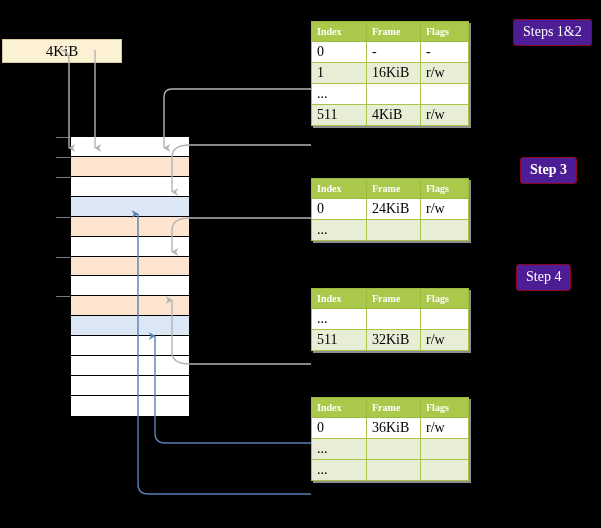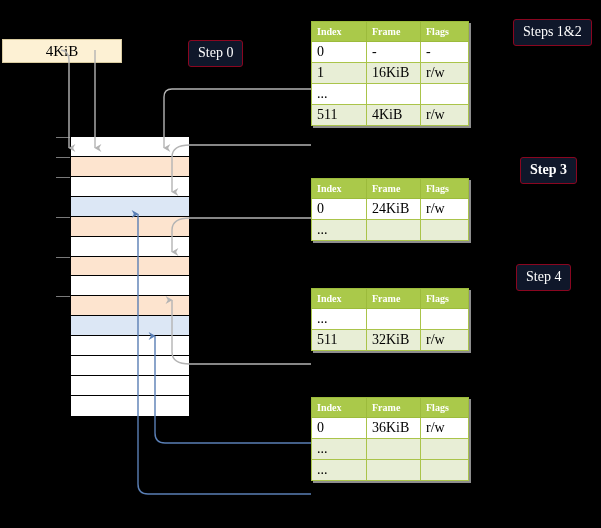--- a/index.html
+++ b/index.html
@@ -2,21 +2,21 @@
 <html><head>
 <meta charset="utf-8">
 <style>
   html,body{margin:0;padding:0;background:#000;}
   body{width:601px;height:528px;position:relative;overflow:hidden;
        font-family:"Liberation Serif","DejaVu Serif",serif;}
 
   .stage{position:absolute;left:0;top:0;width:601px;height:528px;}
 
   
-  .badge{position:absolute;background:#0f172a;color:#fff;
+  .badge{position:absolute;background:#4c1d95;color:#fff;
          border:1px solid #8a0620;border-radius:3px;
          font-size:14px;line-height:1;padding:5px 9px 6px 9px;
          white-space:nowrap;text-align:center;}
 
   
   .reqbox{position:absolute;background:#fdf1d4;border:1px solid #d9cba0;
           color:#000;font-size:15px;text-align:center;
           display:flex;align-items:center;justify-content:center;}
 
   
@@ -53,23 +53,20 @@
 </style>
 </head>
 <body>
 
 <div class="stage">
 
   <div class="reqbox" style="left:2px;top:39px;width:118px;height:22px;">
     <span>4KiB</span>
   </div>
 
-  <div class="badge" style="left:188px;top:40px;">
-    <span>Step 0</span>
-  </div>
   <div class="badge" style="left:513px;top:19px;">
     <span>Steps 1&amp;2</span>
   </div>
   <div class="badge" style="left:520px;top:157px;font-weight:bold;">
     <span>Step 3</span>
   </div>
   <div class="badge" style="left:516px;top:264px;">
     <span>Step 4</span>
   </div>
 

